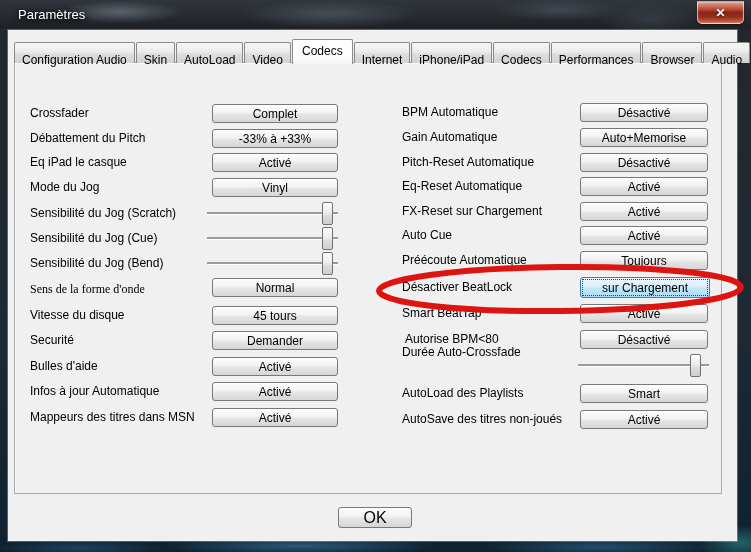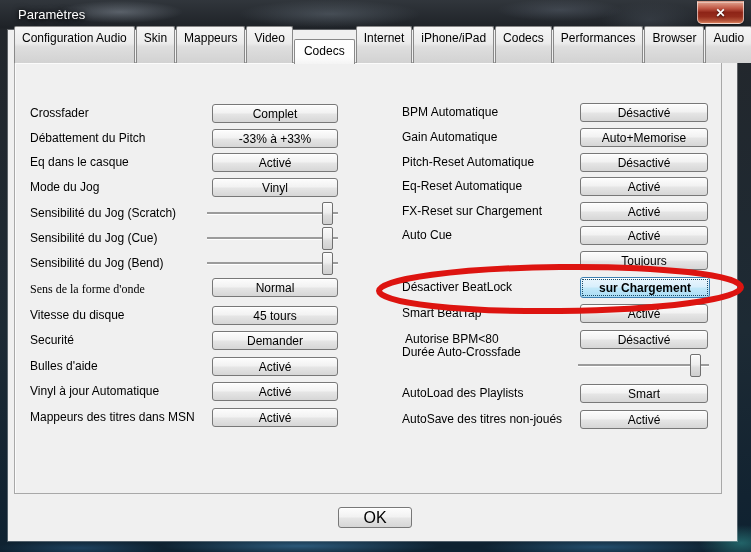--- a/index.html
+++ b/index.html
@@ -32,21 +32,21 @@
   }
   .close-btn span{color:#fff;font-size:12px;font-weight:bold;line-height:1;text-shadow:0 1px 2px rgba(0,0,0,.7);}
   
   .client{
     position:absolute;left:8px;top:30px;width:729px;height:511px;background:#f0f0f0;
     box-shadow:0 0 0 1px rgba(255,255,255,.28);
   }
   
   .tabstrip{position:absolute;left:6px;top:8px;height:25px;display:flex;align-items:flex-end;z-index:5;white-space:nowrap;}
   .tab{
-    height:37px;line-height:20px;padding:1px 7px;margin-right:1px;box-sizing:border-box;cursor:pointer;
+    height:21px;line-height:20px;padding:7px 7px;margin-right:1px;box-sizing:border-box;cursor:pointer;
     background:linear-gradient(180deg,#f6f6f6 0%,#ebebeb 45%,#dedede 55%,#d2d2d2 100%);
     border:1px solid #898989;border-bottom:none;border-radius:2px 2px 0 0;
   }
   .tab.active{
     height:25px;line-height:23px;padding:0 9px;margin-bottom:-1px;
     background:linear-gradient(180deg,#ffffff 0%,#fdfdfd 70%,#f4f4f4 100%);
     position:relative;z-index:6;
   }
   .panel{
     position:absolute;left:6px;top:32px;width:708px;height:432px;box-sizing:border-box;
@@ -58,21 +58,20 @@
   .btn{
     position:absolute;height:19px;box-sizing:border-box;z-index:2;cursor:pointer;
     background:linear-gradient(180deg,#fdfdfd 0%,#f2f2f2 45%,#e5e5e5 55%,#d6d6d6 100%);
     border:1px solid #787878;border-radius:3px;
     box-shadow:inset 0 1px 0 #fff;
     display:flex;align-items:center;justify-content:center;color:#000;font-size:12px;
   }
   .btn.blue{
     height:21px;border:1px solid #3c7fb1;
     background:linear-gradient(180deg,#ebf6fd 0%,#d9effc 45%,#c0e7f8 55%,#a9dcf5 100%);
-    font-weight:bold;
   }
   .btn.blue::after{content:"";position:absolute;left:1px;right:1px;top:1px;bottom:1px;border:1px dotted #1c4a66;border-radius:1px;}
   .slider{position:absolute;z-index:2;cursor:pointer;}
   .slider .track{position:absolute;left:0;right:0;top:10px;height:2px;background:#9b9b9b;box-shadow:0 1px 0 #fff;}
   .slider .thumb{
     position:absolute;top:0;width:11px;height:23px;box-sizing:border-box;cursor:pointer;
     background:linear-gradient(180deg,#fafafa 0%,#eeeeee 45%,#dddddd 60%,#cfcfcf 100%);
     border:1px solid #707070;border-radius:2px;box-shadow:inset 0 1px 0 #fff;
   }
   
@@ -88,40 +87,40 @@
   <div class="title-text">Paramètres</div>
   <div class="close-btn">
     <span>✕</span>
   </div>
 
   <div class="client">
 
     <div class="tabstrip">
       <div class="tab">Configuration Audio</div>
       <div class="tab">Skin</div>
-      <div class="tab">Mappeurs</div>
+      <div class="tab">AutoLoad</div>
       <div class="tab">Video</div>
       <div class="tab active">Codecs</div>
       <div class="tab">Internet</div>
       <div class="tab">iPhone/iPad</div>
       <div class="tab">Codecs</div>
       <div class="tab">Performances</div>
       <div class="tab">Browser</div>
       <div class="tab">Audio</div>
     </div>
 
     <div class="panel"></div>
 
     <div class="lbl" style="left:22px;top:74px;">Crossfader</div>
     <div class="btn" style="left:204px;top:74px;width:126px;">Complet</div>
 
     <div class="lbl" style="left:22px;top:99px;">Débattement du Pitch</div>
     <div class="btn" style="left:204px;top:99px;width:126px;">-33% à +33%</div>
 
-    <div class="lbl" style="left:22px;top:123px;">Eq dans le casque</div>
+    <div class="lbl" style="left:22px;top:123px;">Eq iPad le casque</div>
     <div class="btn" style="left:204px;top:123px;width:126px;">Activé</div>
 
     <div class="lbl" style="left:22px;top:148px;">Mode du Jog</div>
     <div class="btn" style="left:204px;top:148px;width:126px;">Vinyl</div>
 
     <div class="lbl" style="left:22px;top:174px;">Sensibilité du Jog (Scratch)</div>
     <div class="slider" style="left:199px;top:172px;width:131px;height:23px;">
       <div class="track"></div>
       <div class="thumb" style="left:115px;"></div>
     </div>
@@ -143,21 +142,21 @@
 
     <div class="lbl" style="left:22px;top:276px;">Vitesse du disque</div>
     <div class="btn" style="left:204px;top:276px;width:126px;">45 tours</div>
 
     <div class="lbl" style="left:22px;top:301px;">Securité</div>
     <div class="btn" style="left:204px;top:301px;width:126px;">Demander</div>
 
     <div class="lbl" style="left:22px;top:327px;">Bulles d'aide</div>
     <div class="btn" style="left:204px;top:327px;width:126px;">Activé</div>
 
-    <div class="lbl" style="left:22px;top:352px;">Vinyl à jour Automatique</div>
+    <div class="lbl" style="left:22px;top:352px;">Infos à jour Automatique</div>
     <div class="btn" style="left:204px;top:352px;width:126px;">Activé</div>
 
     <div class="lbl" style="left:22px;top:378px;">Mappeurs des titres dans MSN</div>
     <div class="btn" style="left:204px;top:378px;width:126px;">Activé</div>
 
     <div class="lbl" style="left:394px;top:73px;">BPM Automatique</div>
     <div class="btn" style="left:572px;top:73px;width:128px;">Désactivé</div>
 
     <div class="lbl" style="left:394px;top:98px;">Gain Automatique</div>
     <div class="btn" style="left:572px;top:98px;width:128px;">Auto+Memorise</div>
@@ -167,20 +166,21 @@
 
     <div class="lbl" style="left:394px;top:147px;">Eq-Reset Automatique</div>
     <div class="btn" style="left:572px;top:147px;width:128px;">Activé</div>
 
     <div class="lbl" style="left:394px;top:172px;">FX-Reset sur Chargement</div>
     <div class="btn" style="left:572px;top:172px;width:128px;">Activé</div>
 
     <div class="lbl" style="left:394px;top:196px;">Auto Cue</div>
     <div class="btn" style="left:572px;top:196px;width:128px;">Activé</div>
 
+    <div class="lbl" style="left:394px;top:221px;">Préécoute Automatique</div>
     <div class="btn" style="left:572px;top:221px;width:128px;">Toujours</div>
 
     <div class="lbl" style="left:394px;top:248px;">Désactiver BeatLock</div>
     <div class="btn blue" style="left:572px;top:247px;width:130px;">sur Chargement</div>
 
     <div class="lbl" style="left:394px;top:274px;">Smart BeatTap</div>
     <div class="btn" style="left:572px;top:274px;width:128px;">Activé</div>
 
     <div class="lbl" style="left:397px;top:300px;">Autorise BPM&lt;80</div>
     <div class="btn" style="left:572px;top:300px;width:128px;">Désactivé</div>

